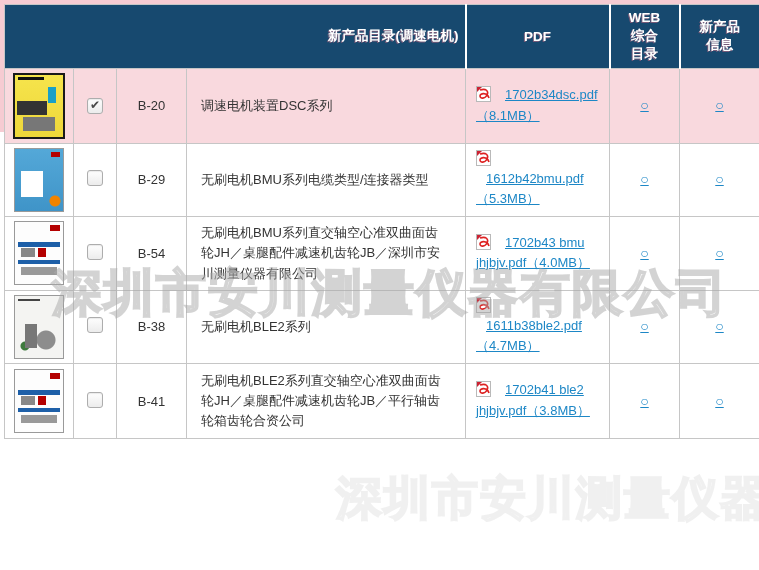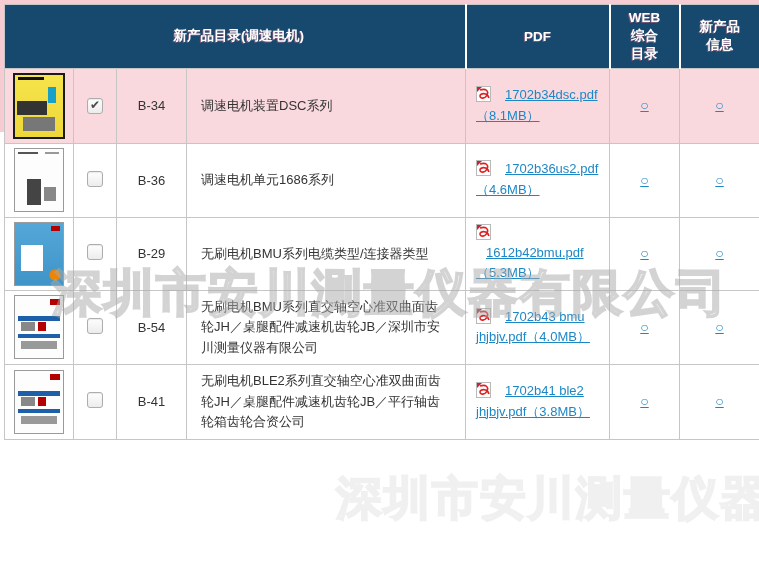--- a/index.html
+++ b/index.html
@@ -7,21 +7,21 @@
   .page{position:relative;width:759px;height:570px;overflow:hidden;background:#fff;}
   .edge-top{position:absolute;top:0;left:0;width:759px;height:4px;background:#f6cbd2;}
   .edge-left{position:absolute;top:0;left:0;width:4px;height:132px;background:#f6cbd2;}
 
   table.catalog{border-collapse:collapse;table-layout:fixed;width:755px;margin:4px 0 0 4px;}
   table.catalog td,table.catalog th{border:1px solid #c6c6c6;overflow:hidden;}
 
   
   thead th{background:#17496f;color:#fff;font-size:13.5px;font-weight:bold;
     text-shadow:-1px 1px 0 rgba(235,110,130,.45);padding:4px 6px;}
-  thead th.main{ text-align:center;padding-left:14px;}
+  thead th.main{ text-align:right;padding-left:14px;}
   thead th{height:52px;vertical-align:middle;}
   thead th.sep{border-left:2px solid #fff;}
   .pre{white-space:pre-line;line-height:1.35;}
 
   
   tbody td{background:#fff;font-size:13px;vertical-align:middle;}
   tr.hl td{background:#f9d9de;}
   td.c{text-align:center;}
   td.desc{padding:6px 20px 6px 14px;line-height:1.55;}
 
@@ -112,46 +112,31 @@
 信息</th>
       </tr>
     </thead>
     <tbody>
 
       <tr class="hl" style="height:75px;">
         <td class="c">
             <div class="thumb t1"></div>
           </td>
         <td class="c"><span class="cbx">✔</span></td>
-        <td class="c">B-34</td>
+        <td class="c">B-20</td>
         <td class="desc">调速电机装置DSC系列</td>
         <td class="pdfc"><span class="pdficon"><svg width="15" height="16">
                 <rect x="0.5" y="0.5" width="14" height="15" fill="#fff" stroke="#b9b9b9"></rect>
                 <path d="M1 1 L6 1 L1 6 Z" fill="#c23"></path>
                 <path d="M4 4 C10 2 13 5 11 9 C9 13 4 13 4 10 C4 7 11 6 13 12" stroke="#d22" stroke-width="1.6" fill="none"></path>
               </svg></span><a class="pdflink" href="#">1702b34dsc.pdf（8.1MB）</a></td>
         <td class="c"><a class="circle" href="#">○</a></td>
         <td class="c"><a class="circle" href="#">○</a></td>
       </tr>
 
-      <tr style="height:74px;">
-        <td class="c">
-            <div class="thumb t2"></div>
-          </td>
-        <td class="c"><span class="cbx"></span></td>
-        <td class="c">B-36</td>
-        <td class="desc">调速电机单元1686系列</td>
-        <td class="pdfc"><span class="pdficon"><svg width="15" height="16">
-                <rect x="0.5" y="0.5" width="14" height="15" fill="#fff" stroke="#b9b9b9"></rect>
-                <path d="M1 1 L6 1 L1 6 Z" fill="#c23"></path>
-                <path d="M4 4 C10 2 13 5 11 9 C9 13 4 13 4 10 C4 7 11 6 13 12" stroke="#d22" stroke-width="1.6" fill="none"></path>
-              </svg></span><a class="pdflink" href="#">1702b36us2.pdf（4.6MB）</a></td>
-        <td class="c"><a class="circle" href="#">○</a></td>
-        <td class="c"><a class="circle" href="#">○</a></td>
-      </tr>
 
 
       <tr style="height:70px;">
         <td class="c">
             <div class="thumb t4"></div>
           </td>
         <td class="c"><span class="cbx"></span></td>
         <td class="c">B-29</td>
         <td class="desc">无刷电机BMU系列电缆类型/连接器类型</td>
         <td class="pdfc"><span class="pdficon"><svg width="15" height="16">
@@ -172,20 +157,35 @@
         <td class="desc">无刷电机BMU系列直交轴空心准双曲面齿轮JH／桌腿配件减速机齿轮JB／深圳市安川测量仪器有限公司</td>
         <td class="pdfc"><span class="pdficon"><svg width="15" height="16">
                 <rect x="0.5" y="0.5" width="14" height="15" fill="#fff" stroke="#b9b9b9"></rect>
                 <path d="M1 1 L6 1 L1 6 Z" fill="#c23"></path>
                 <path d="M4 4 C10 2 13 5 11 9 C9 13 4 13 4 10 C4 7 11 6 13 12" stroke="#d22" stroke-width="1.6" fill="none"></path>
               </svg></span><a class="pdflink" href="#">1702b43 bmu jhjbjv.pdf（4.0MB）</a></td>
         <td class="c"><a class="circle" href="#">○</a></td>
         <td class="c"><a class="circle" href="#">○</a></td>
       </tr>
 
+      <tr style="height:72px;">
+        <td class="c">
+            <div class="thumb t6"></div>
+          </td>
+        <td class="c"><span class="cbx"></span></td>
+        <td class="c">B-38</td>
+        <td class="desc">无刷电机BLE2系列</td>
+        <td class="pdfc"><span class="pdficon"><svg width="15" height="16">
+                <rect x="0.5" y="0.5" width="14" height="15" fill="#fff" stroke="#b9b9b9"></rect>
+                <path d="M1 1 L6 1 L1 6 Z" fill="#c23"></path>
+                <path d="M4 4 C10 2 13 5 11 9 C9 13 4 13 4 10 C4 7 11 6 13 12" stroke="#d22" stroke-width="1.6" fill="none"></path>
+              </svg></span><a class="pdflink" href="#">1611b38ble2.pdf（4.7MB）</a></td>
+        <td class="c"><a class="circle" href="#">○</a></td>
+        <td class="c"><a class="circle" href="#">○</a></td>
+      </tr>
 
       <tr style="height:75px;">
         <td class="c">
             <div class="thumb t7"></div>
           </td>
         <td class="c"><span class="cbx"></span></td>
         <td class="c">B-41</td>
         <td class="desc">无刷电机BLE2系列直交轴空心准双曲面齿轮JH／桌腿配件减速机齿轮JB／平行轴齿轮箱齿轮合资公司</td>
         <td class="pdfc"><span class="pdficon"><svg width="15" height="16">
                 <rect x="0.5" y="0.5" width="14" height="15" fill="#fff" stroke="#b9b9b9"></rect>

